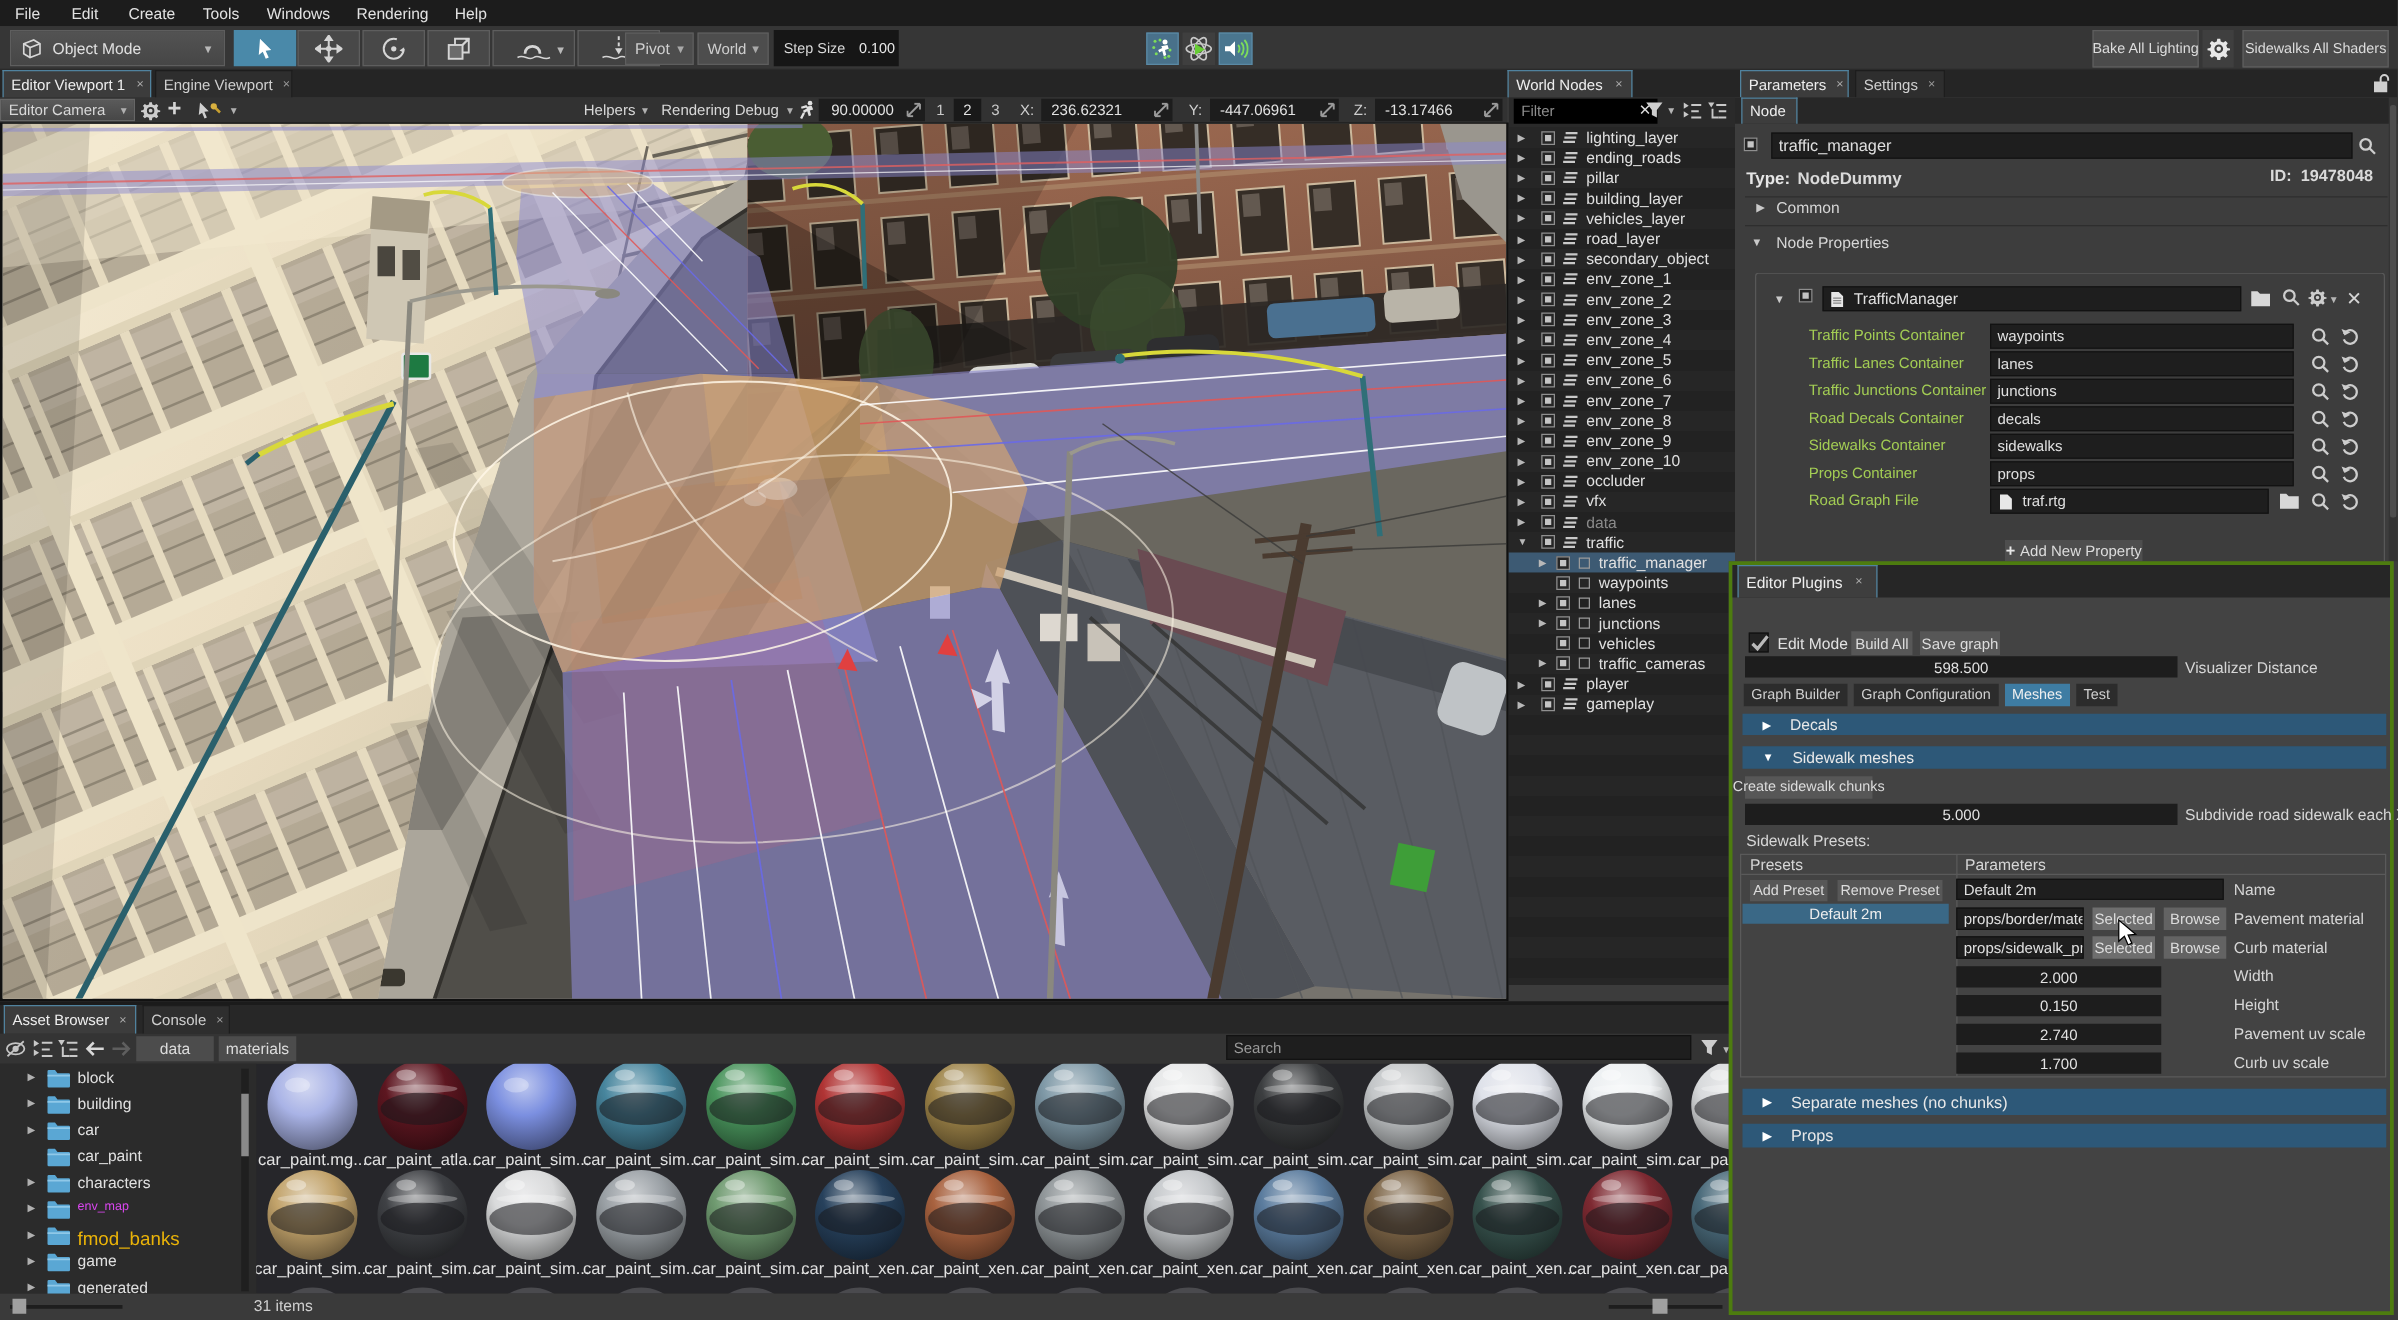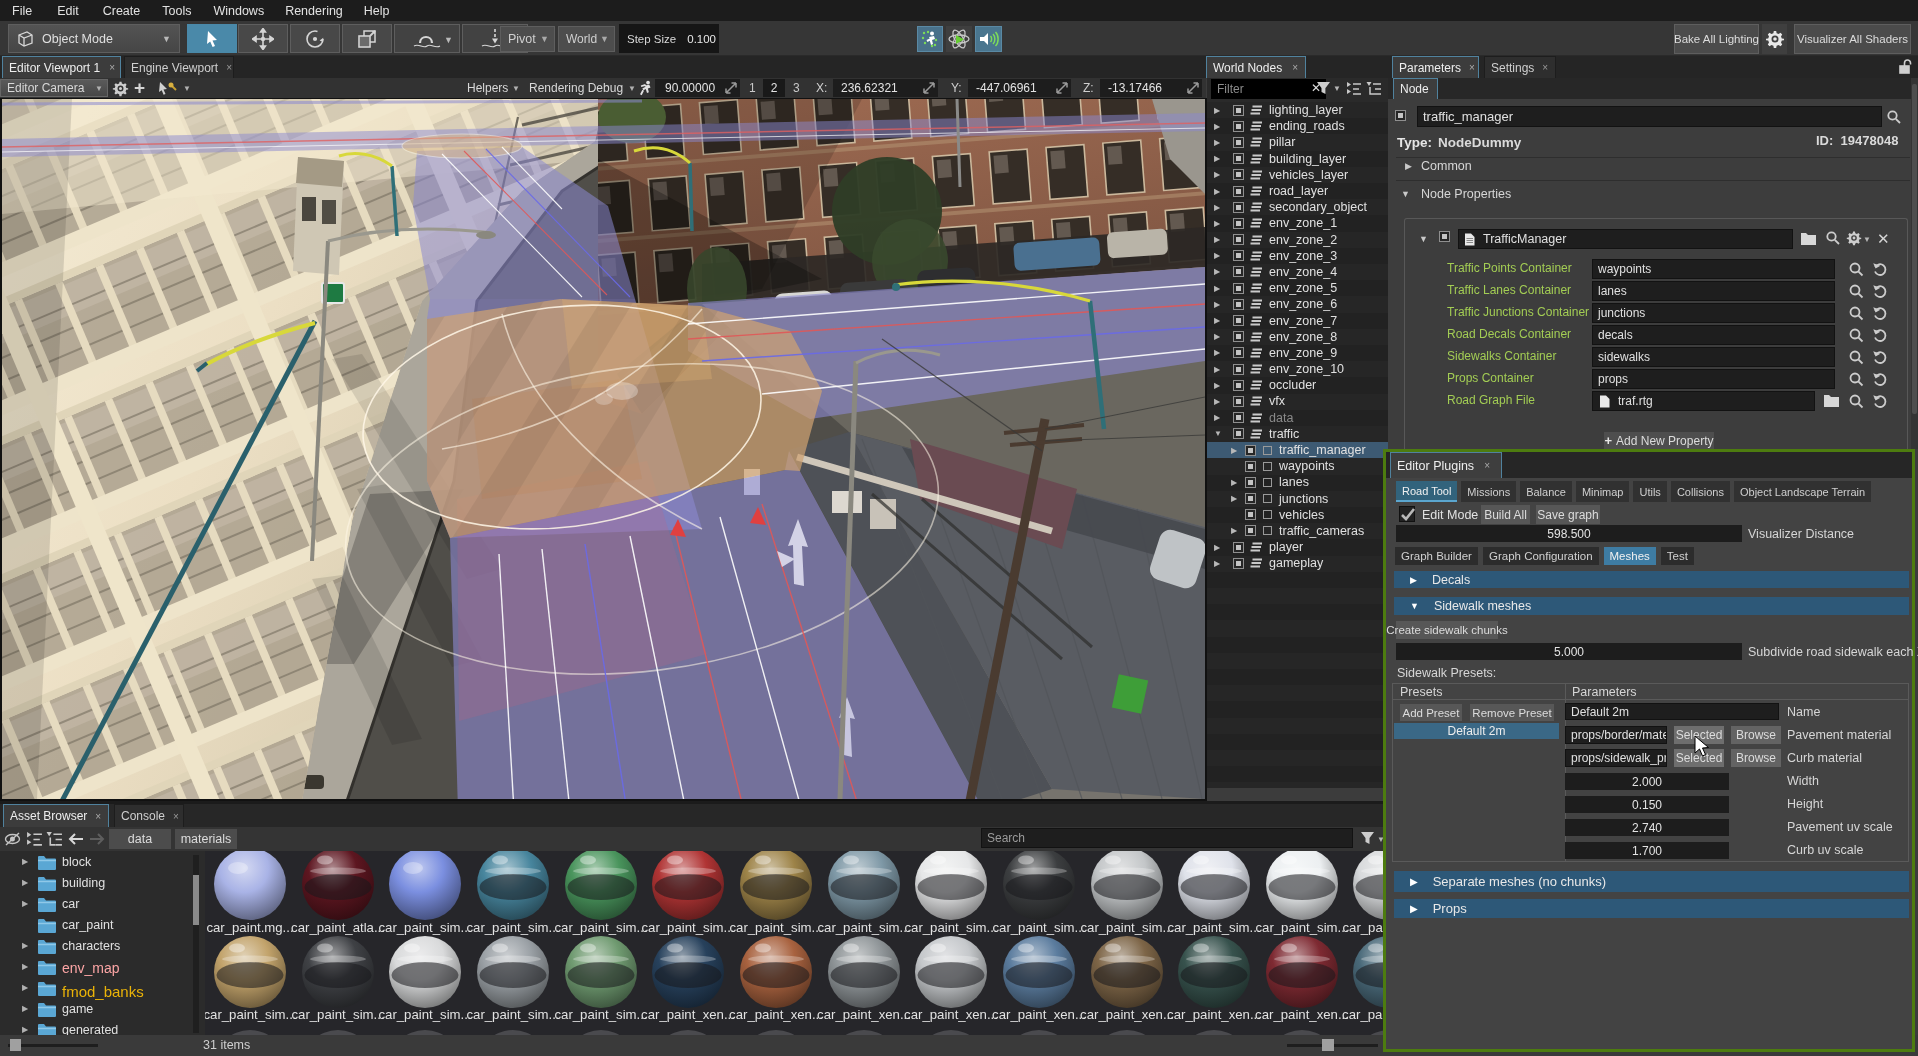--- a/index.html
+++ b/index.html
@@ -159,21 +159,21 @@
         </g>
       </svg>
  </div>
 
  <div class="abs btn" style="left:1674px;top:3px;width:85px;height:30px;font-size:11.5px">Bake All Lighting</div>
  <div class="abs btn" style="left:1762px;top:3px;width:25px;height:30px;background:#3f3f3f;border:none">
   <svg width="20" height="20" viewBox="0 0 20 20">
         <path fill="#e8e8e8" d="M10 6.5 A3.5 3.5 0 1 0 10 13.5 A3.5 3.5 0 1 0 10 6.5 M10 8.2 A1.8 1.8 0 1 1 10 11.8 A1.8 1.8 0 1 1 10 8.2 Z M8.8 2 L11.2 2 L11.6 4.2 L13.6 5 L15.5 3.8 L17.2 5.5 L16 7.4 L16.8 9.4 L19 9.8 L19 11.2 L16.8 11.6 L16 13.6 L17.2 15.5 L15.5 17.2 L13.6 16 L11.6 16.8 L11.2 19 L8.8 19 L8.4 16.8 L6.4 16 L4.5 17.2 L2.8 15.5 L4 13.6 L3.2 11.6 L1 11.2 L1 9.8 L3.2 9.4 L4 7.4 L2.8 5.5 L4.5 3.8 L6.4 5 L8.4 4.2 Z" fill-rule="evenodd"></path>
       </svg>
  </div>
- <div class="abs btn" style="left:1794px;top:3px;width:117px;height:30px;font-size:11.5px">Visualizer All Shaders</div>
+ <div class="abs btn" style="left:1794px;top:3px;width:117px;height:30px;font-size:11.5px">Sidewalks All Shaders</div>
 </div>
 
 <div class="abs" id="tabstrip" style="left:0;top:56px;width:1918px;height:22px;background:#252525;">
  <div class="abs tab on" style="left:2px;top:0;width:119px;height:22px;">Editor Viewport 1<span style="margin-left:9px;color:#aaa;font-size:10px">×</span></div>
  <div class="abs tab" style="left:124px;top:0;width:110px;height:22px;">Engine Viewport<span style="margin-left:8px;color:#999;font-size:10px">×</span></div>
  <div class="abs tab on" style="left:1206px;top:0;width:100px;height:22px;">World Nodes<span style="margin-left:10px;color:#aaa;font-size:10px">×</span></div>
  <div class="abs tab on" style="left:1392px;top:0;width:87px;height:22px;">Parameters<span style="margin-left:8px;color:#aaa;font-size:10px">×</span></div>
  <div class="abs tab" style="left:1484px;top:0;width:72px;height:22px;">Settings<span style="margin-left:8px;color:#999;font-size:10px">×</span></div>
  <svg class="abs" style="left:1898px;top:3px" width="15" height="16" viewBox="0 0 15 16">
       <g fill="none" stroke="#cfcfcf" stroke-width="1.6">
@@ -1263,21 +1263,21 @@
           <path d="M1 5.5 L19 5.5" stroke="#8fc8e8" stroke-width="1.5"></path>
         </svg>
         <span style="position:absolute;left:62px;top:2px;color:#e0e0e0;font-size:12.5px">characters</span>
       </div>
       <div class="abs" style="left:0;top:107px;width:190px;height:21px">
         <span style="position:absolute;left:22px;top:4px;color:#b0b0b0;font-size:8px">▶</span>
         <svg style="position:absolute;left:37px;top:2px" width="20" height="16" viewBox="0 0 20 16">
           <path d="M1 2 Q1 1 2 1 L7 1 L9 3.5 L18 3.5 Q19 3.5 19 4.5 L19 14 Q19 15 18 15 L2 15 Q1 15 1 14 Z" fill="#5aa7d4"></path>
           <path d="M1 5.5 L19 5.5" stroke="#8fc8e8" stroke-width="1.5"></path>
         </svg>
-        <span style="position:absolute;left:62px;top:2px;color:#fca5a5;font-size:14px">env_map</span>
+        <span style="position:absolute;left:62px;top:2px;color:#d946ef;font-size:10px">env_map</span>
       </div>
       <div class="abs" style="left:0;top:128px;width:190px;height:21px">
         <span style="position:absolute;left:22px;top:4px;color:#b0b0b0;font-size:8px">▶</span>
         <svg style="position:absolute;left:37px;top:2px" width="20" height="16" viewBox="0 0 20 16">
           <path d="M1 2 Q1 1 2 1 L7 1 L9 3.5 L18 3.5 Q19 3.5 19 4.5 L19 14 Q19 15 18 15 L2 15 Q1 15 1 14 Z" fill="#5aa7d4"></path>
           <path d="M1 5.5 L19 5.5" stroke="#8fc8e8" stroke-width="1.5"></path>
         </svg>
         <span style="position:absolute;left:62px;top:4px;color:#eab308;font-size:15px">fmod_banks</span>
       </div>
       <div class="abs" style="left:0;top:149px;width:190px;height:21px">
@@ -1601,29 +1601,20 @@
  <div class="abs" style="left:10px;top:4px;width:11px;height:12px;background:#a0a0a0"></div>
  <div class="abs" style="left:203px;top:3px;color:#cfcfcf;font-size:12.5px">31 items</div>
  <div class="abs" style="left:1287px;top:9px;width:91px;height:3px;background:#1e1e1e"></div>
  <div class="abs" style="left:1322px;top:4px;width:12px;height:12px;background:#a0a0a0"></div>
 </div>
 
 <div class="abs" id="plugins" style="left:1383px;top:449px;width:532px;height:603px;background:#434343;border:3px solid #4d7c0f;">
  <div class="abs" style="left:0;top:0;width:526px;height:26px;background:#262626"></div>
  <div class="abs tab on" style="left:4px;top:0;width:112px;height:26px;background:#3e3e3e;font-size:12.5px">Editor Plugins<span style="margin-left:10px;color:#aaa;font-size:10px">×</span></div>
 
- <div class="abs" style="left:10px;top:29px;height:21px;display:flex;gap:4px;font-size:11px">
-  <div style="background:#32637c;border-bottom:2px solid #5ba6cf;color:#f0f0f0;padding:0 6px;display:flex;align-items:center;white-space:nowrap">Road Tool</div>
-  <div style="background:#313131;color:#cfcfcf;padding:0 6px;display:flex;align-items:center;white-space:nowrap">Missions</div>
-  <div style="background:#313131;color:#cfcfcf;padding:0 6px;display:flex;align-items:center;white-space:nowrap">Balance</div>
-  <div style="background:#313131;color:#cfcfcf;padding:0 6px;display:flex;align-items:center;white-space:nowrap">Minimap</div>
-  <div style="background:#313131;color:#cfcfcf;padding:0 6px;display:flex;align-items:center;white-space:nowrap">Utils</div>
-  <div style="background:#313131;color:#cfcfcf;padding:0 6px;display:flex;align-items:center;white-space:nowrap">Collisions</div>
-  <div style="background:#313131;color:#cfcfcf;padding:0 6px;display:flex;align-items:center;white-space:nowrap">Object Landscape Terrain</div>
- </div>
 
  <div class="abs" style="left:13px;top:54px;width:16px;height:16px;background:#222;border:1px solid #111;"></div>
  <svg class="abs" style="left:14px;top:55px" width="16" height="15" viewBox="0 0 16 15">
       <path d="M2 8 L6 12 L14 2" fill="none" stroke="#b9b9b9" stroke-width="2.6"></path>
     </svg>
  <div class="abs tx" style="left:36px;top:56px;font-size:12.5px;color:#e2e2e2">Edit Mode</div>
  <div class="abs btn" style="left:95px;top:53px;width:49px;height:19px;background:#575757;border:none;font-size:12px">Build All</div>
  <div class="abs btn" style="left:150px;top:53px;width:64px;height:19px;background:#575757;border:none;font-size:12px">Save graph</div>
 
  <div class="abs dk" style="left:10px;top:73px;width:346px;height:17px;justify-content:center">598.500</div>

